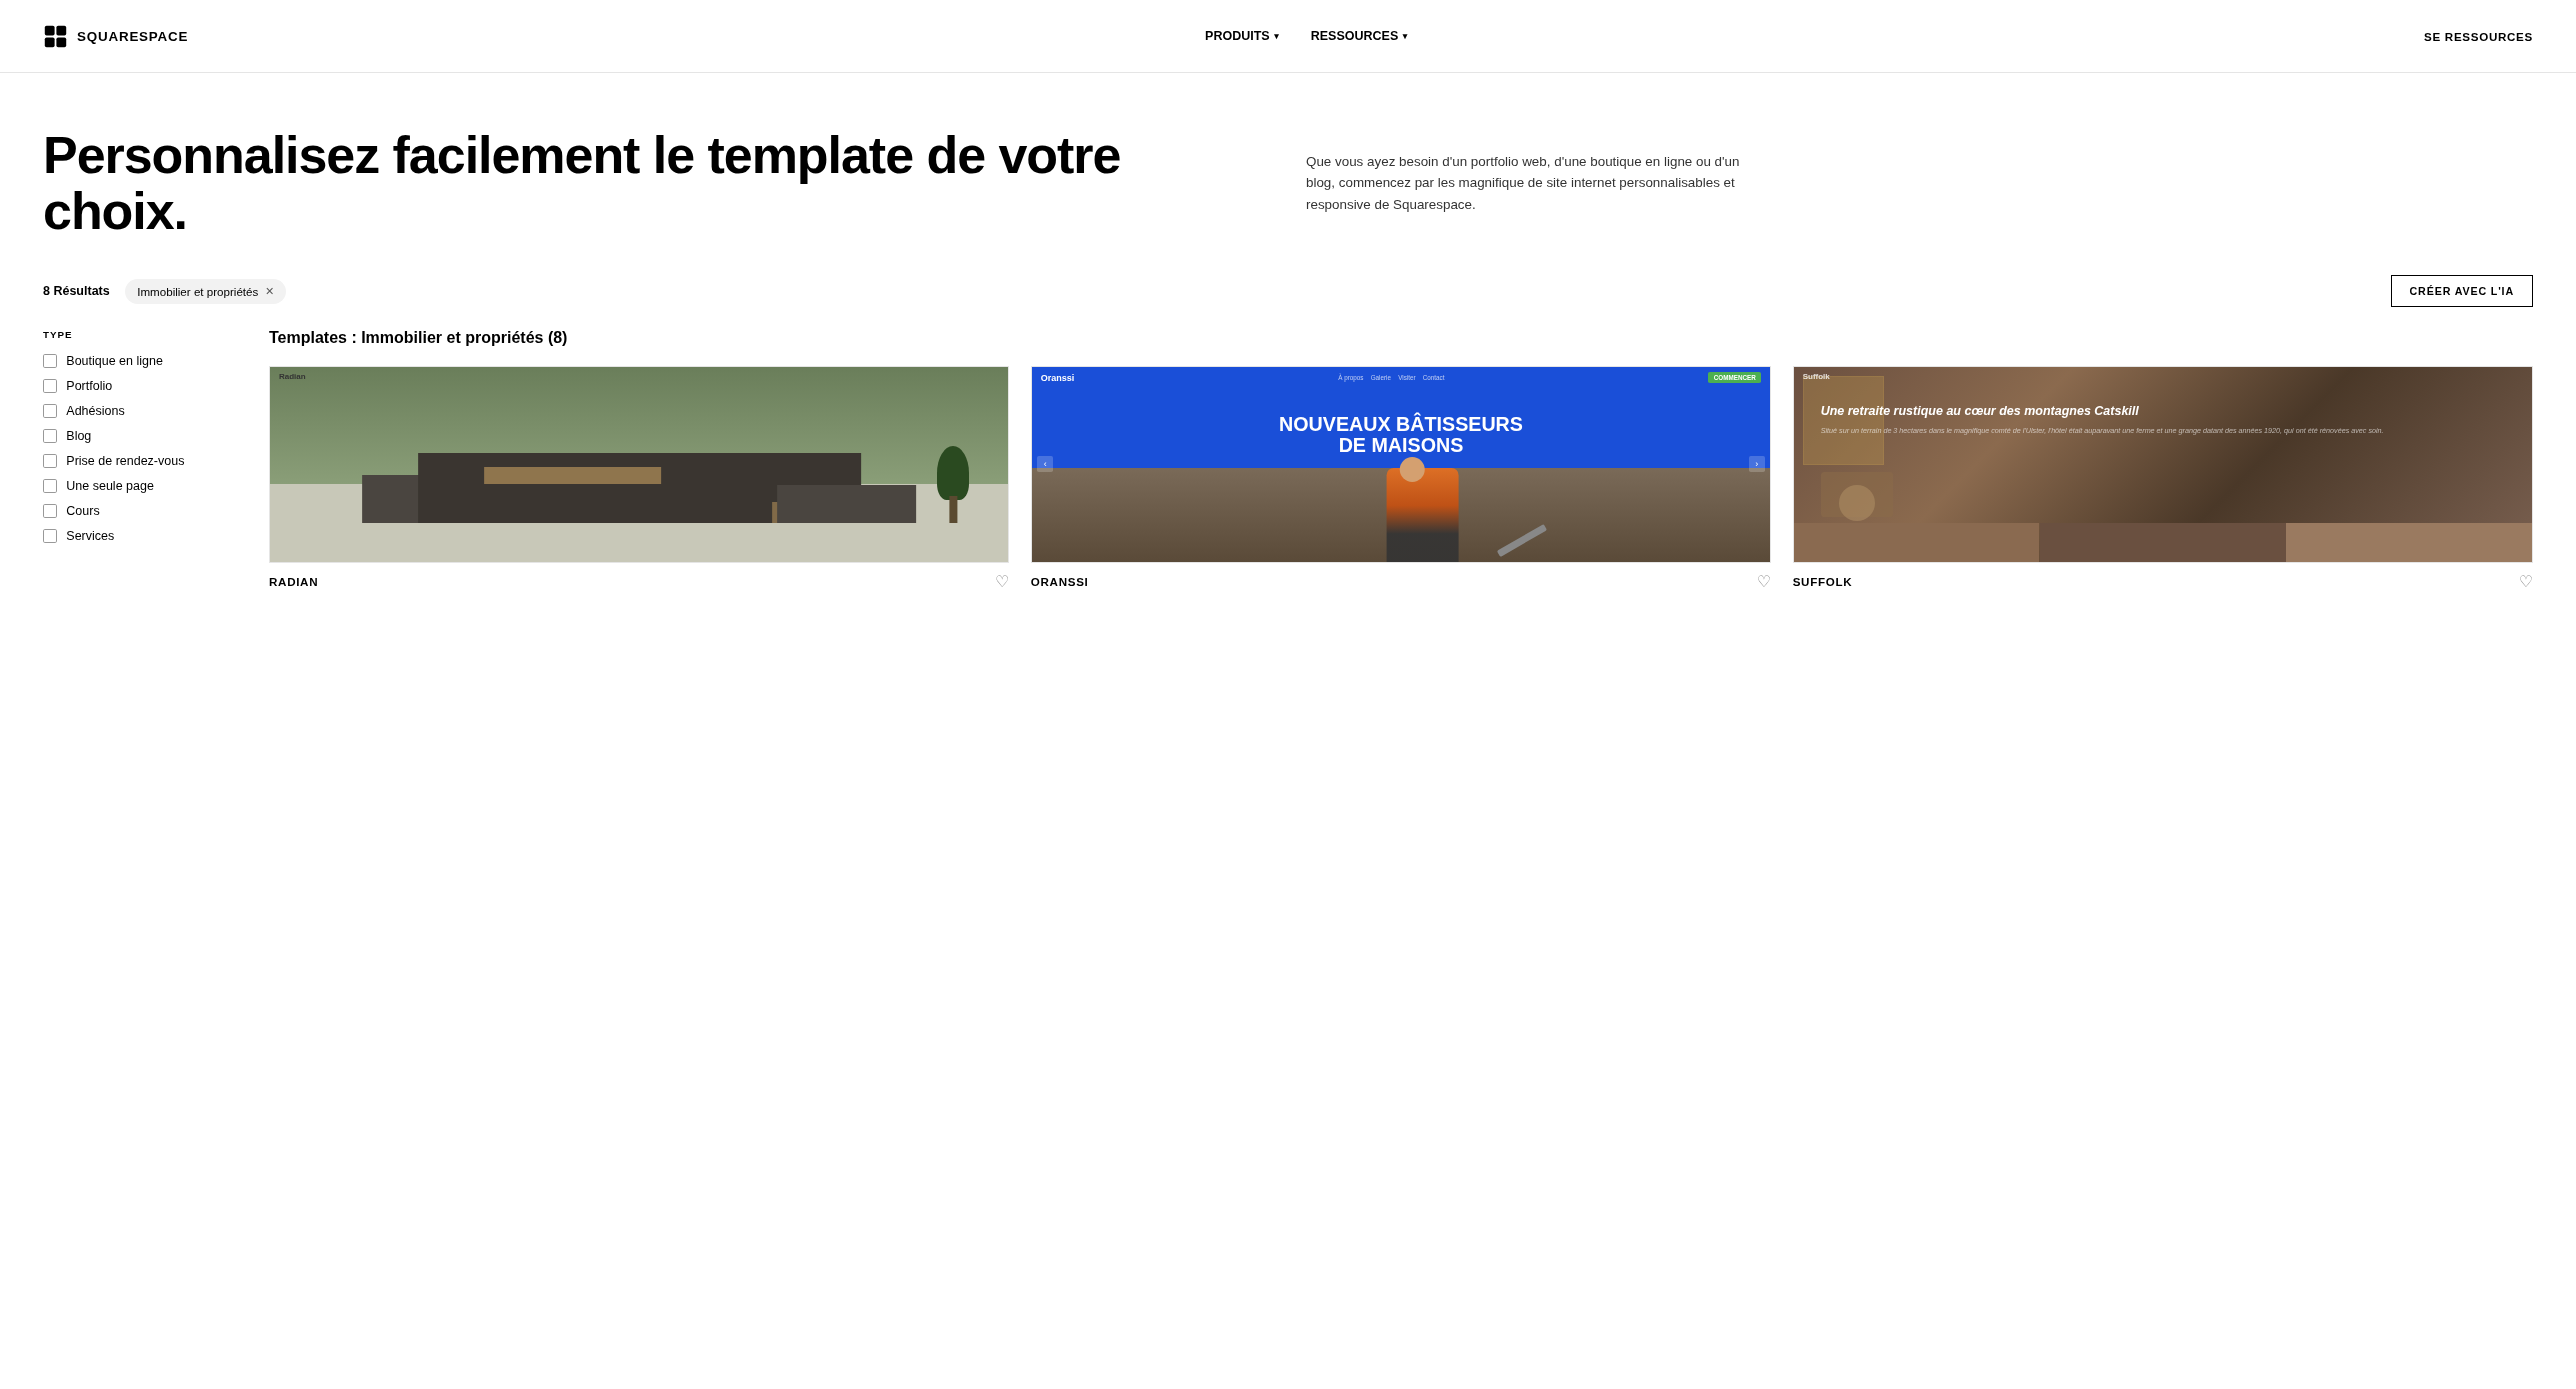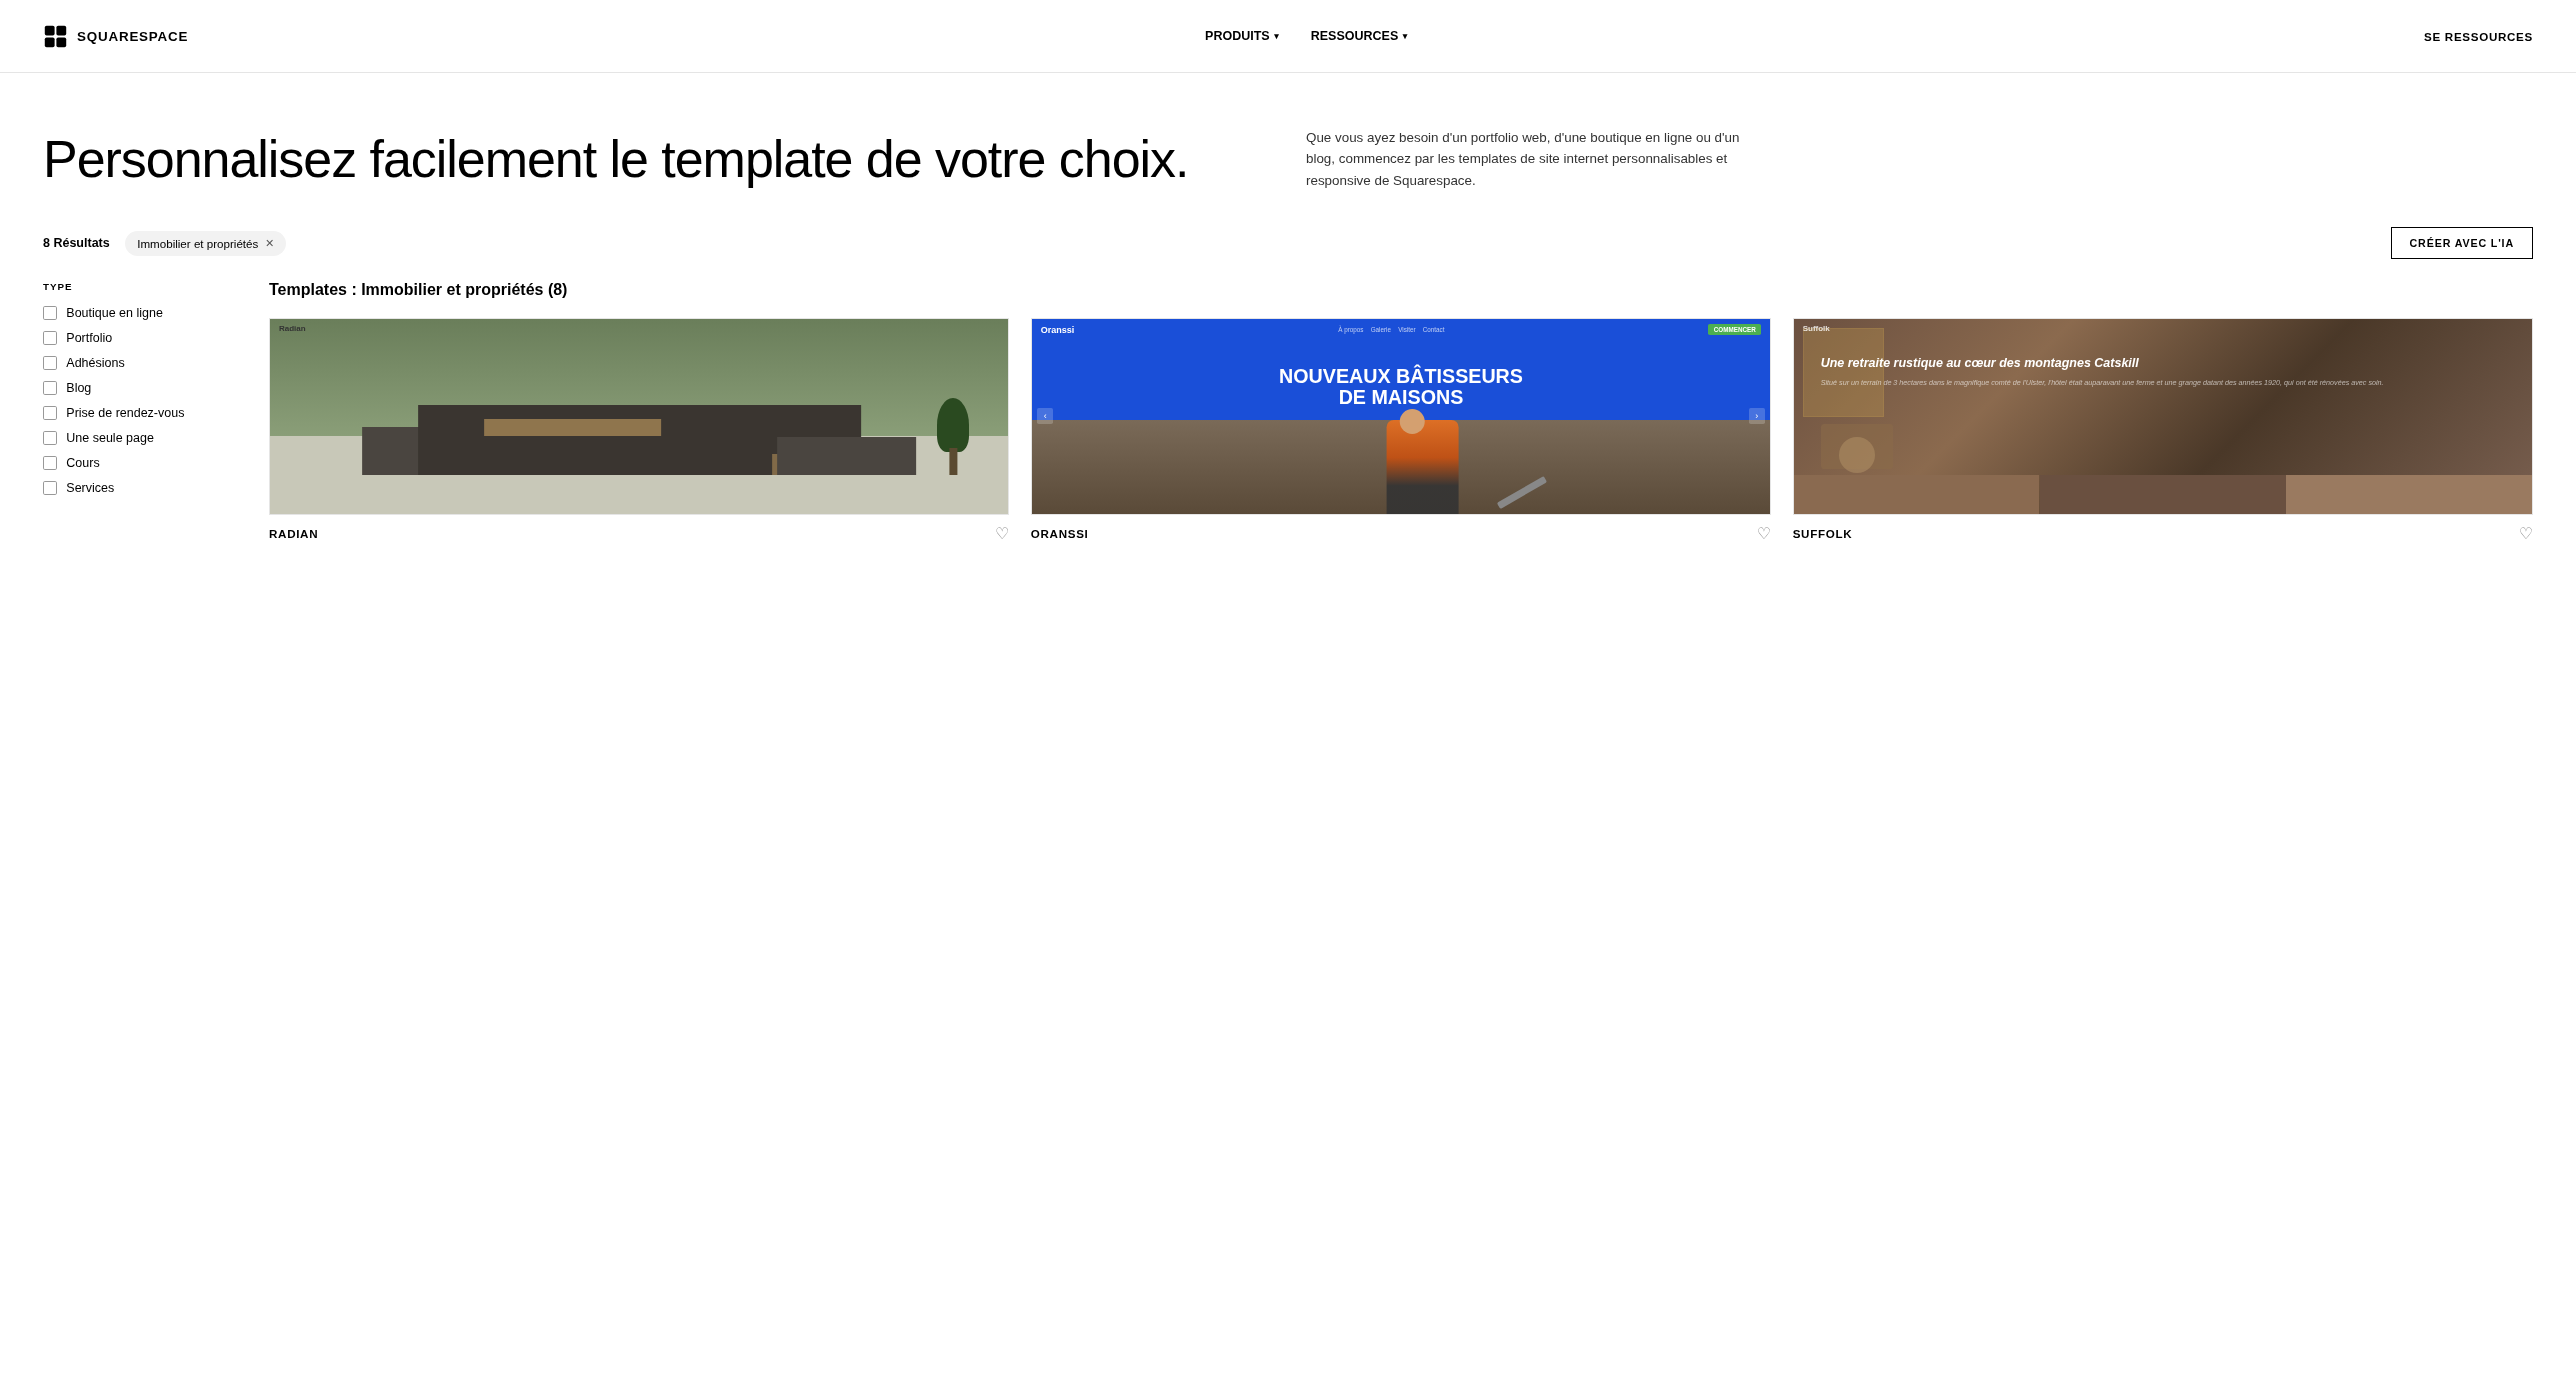--- a/index.html
+++ b/index.html
@@ -53,21 +53,21 @@
     
     .hero {
       padding: 54px 43px 36px;
       display: grid;
       grid-template-columns: 1fr 1fr;
       gap: 36px;
       align-items: center;
     }
     .hero-title {
       font-size: 52px;
-      font-weight: 400;
+      font-weight: 700;
       line-height: 1.08;
       letter-spacing: -0.02em;
     }
     .hero-desc {
       font-size: 13.4px;
       line-height: 1.6;
       color: #333;
       max-width: 465px;
     }
 
@@ -404,21 +404,21 @@
     <div class="nav-item">
       <span>RESSOURCES</span>
       <span class="chevron">▾</span>
     </div>
   </div>
   <div class="nav-cta">SE RESSOURCES</div>
 </nav>
 
 <section class="hero">
   <h1 class="hero-title">Personnalisez facilement le template de votre choix.</h1>
-  <p class="hero-desc">Que vous ayez besoin d'un portfolio web, d'une boutique en ligne ou d'un blog, commencez par les templates de site internet personnalisables et responsive de Squarespace.</p>
+  <p class="hero-desc">Que vous ayez besoin d'un portfolio web, d'une boutique en ligne ou d'un blog, commencez par les magnifique de site internet personnalisables et responsive de Squarespace.</p>
 </section>
 
 <div class="filter-bar">
   <div class="filter-left">
     <span class="results-count">8 Résultats</span>
     <div class="filter-tag">
       <span>Immobilier et propriétés</span>
       <span class="filter-tag-close">×</span>
     </div>
   </div>

